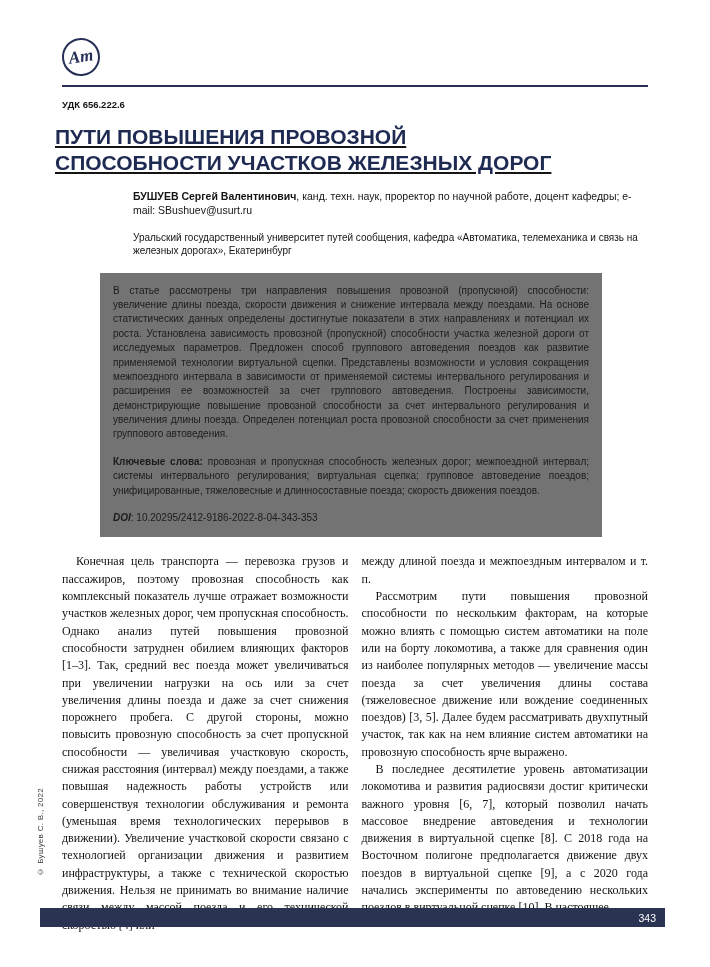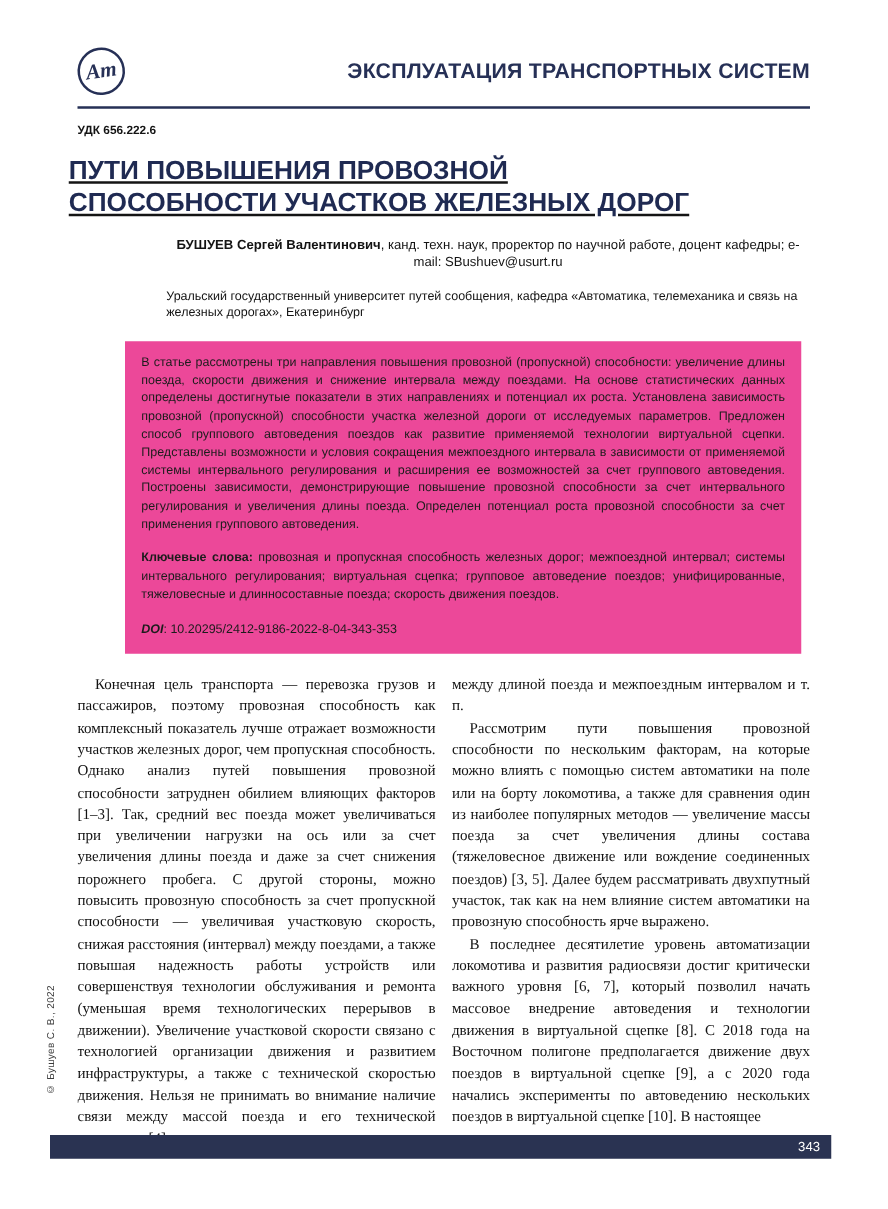--- a/index.html
+++ b/index.html
@@ -17,27 +17,27 @@
     width:34px; height:34px; border:2.5px solid #263056; border-radius:50%;
     display:flex; align-items:center; justify-content:center;
     font-family:"Liberation Serif", serif; font-style:italic; font-weight:bold;
     font-size:17px; color:#263056; transform:rotate(-8deg);
   }
   .header-title { font-size:17px; font-weight:bold; color:#263056; letter-spacing:.2px; }
   
   .udc { margin:12px 62px 0 62px; font-size:9.5px; font-weight:bold; }
   .title-block { margin:14px 62px 0 55px;text-decoration:underline; }
   .article-title { font-size:21px; font-weight:bold; color:#1f2a52; line-height:1.22; }
-  .author { margin:14px 62px 0 133px; font-size:10.5px; line-height:1.35; max-width:525px;text-align:center; }
+  .author { margin:14px 62px 0 133px; font-size:10.5px; line-height:1.35; max-width:525px; }
   .author b { font-weight:bold; }
   .affiliation { margin:13px 62px 0 133px; font-size:10px; line-height:1.35; max-width:520px; }
   
   .abstract-box {
-    margin:15px 0 0 100px; width:541px; box-sizing:border-box;
-    background:#ec4899; padding:11px 13px 12px 13px;
+    margin:15px 0 0 100px; width:502px; box-sizing:border-box;
+    background:#737373; padding:11px 13px 12px 13px;
     font-size:10px; line-height:1.44; text-align:justify; color:#1c1c1c;
   }
   .abstract-box p { margin:0; }
   .abstract-box .keywords { margin-top:13px; }
   .abstract-box .doi { margin-top:13px; text-align:left; }
   .doi-label { font-weight:bold; font-style:italic; }
   
   .columns {
     margin:16px 62px 0 62px; display:flex; gap:13px;
     height:446px; overflow:hidden;
@@ -72,21 +72,20 @@
 </style>
 </head>
 <body>
 
 <div class="page">
 
   <header class="header">
     <div class="logo">
       <span>Ат</span>
     </div>
-    <div class="header-title">ЭКСПЛУАТАЦИЯ ТРАНСПОРТНЫХ СИСТЕМ</div>
   </header>
 
   <div class="udc">УДК 656.222.6</div>
 
   <div class="title-block">
     <div class="article-title">
       <span class="line" style="display:block">ПУТИ ПОВЫШЕНИЯ ПРОВОЗНОЙ</span>
       <span class="line" style="display:block">СПОСОБНОСТИ УЧАСТКОВ ЖЕЛЕЗНЫХ ДОРОГ</span>
     </div>
   </div>

